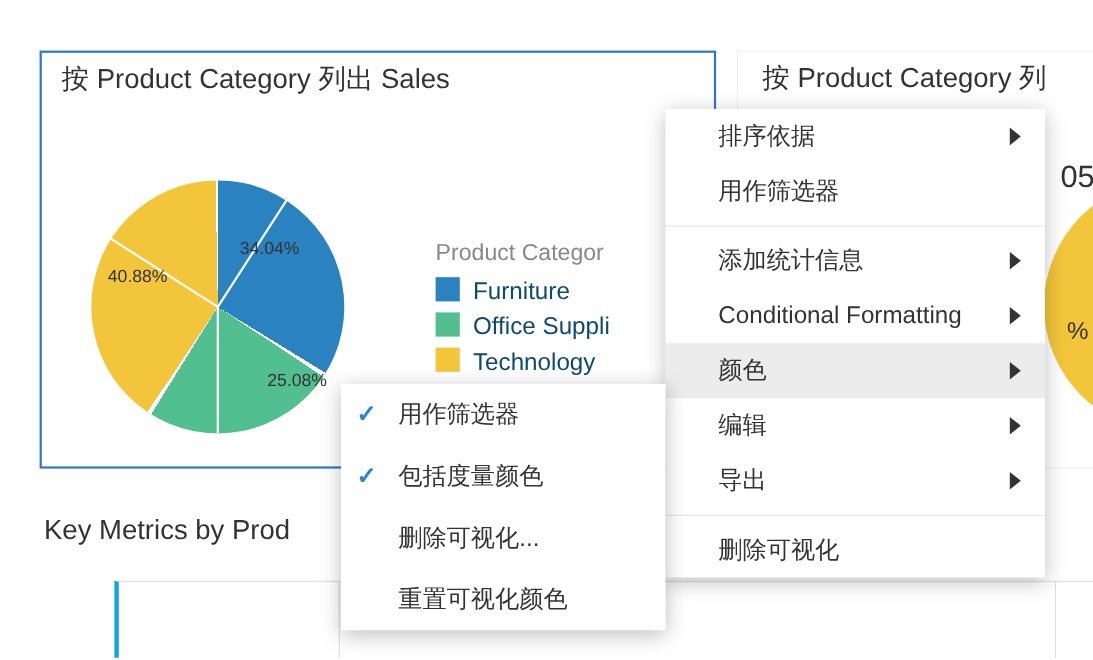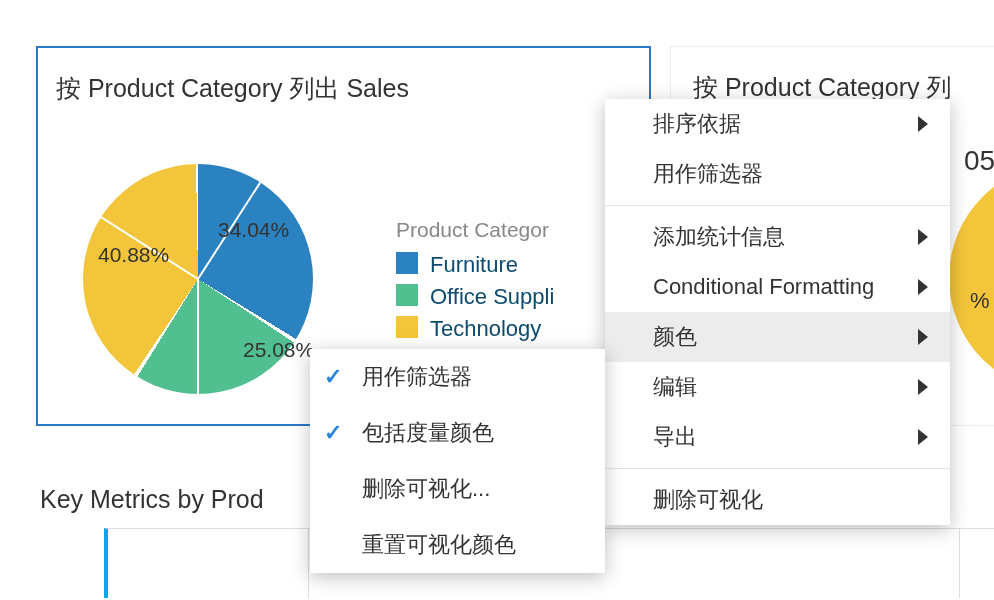--- a/index.html
+++ b/index.html
@@ -16,21 +16,21 @@
       left: 36px;
       top: 46px;
       width: 615px;
       height: 380px;
       border: 2px solid #2c77c9;
       background: #fff;
     }
     .panel-title {
       font-size: 25px;
       color: #333;
-      padding: 24px 0 0 18px;
+      padding: 7px 0 0 18px;
       font-weight: 400;
     }
     .pie-wrap {
       position: absolute;
       left: 45px;
       top: 116px;
     }
     .pie {
       width: 230px;
       height: 230px;
@@ -69,21 +69,21 @@
       position: absolute;
       left: 50%;
       top: 50%;
       width: 2px;
       height: 115px;
       background: #fff;
       transform-origin: top center;
     }
     .slice-label {
       position: absolute;
-      font-size: 21px;
+      font-size: 16px;
       color: #333;
     }
     .lb1 { left: 180px; top: 170px; }
     .lb2 { left: 165px; top: 290px; margin-left: 40px; }
     .lb3 { left: 60px; top: 195px; }
     .legend {
       position: absolute;
       left: 358px;
       top: 170px;
     }
@@ -135,21 +135,20 @@
       );
     }
 
     .section-title {
       position: absolute;
       left: 40px;
       top: 468px;
       font-size: 25px;
       color: #333;
       font-weight: 400;
-      margin-top: 17px;
     }
     .table-stub {
       position: absolute;
       left: 104px;
       top: 528px;
       width: 970px;
       height: 70px;
       border-left: 4px solid #0ea5e9;
       border-top: 1px solid #ddd;
     }

